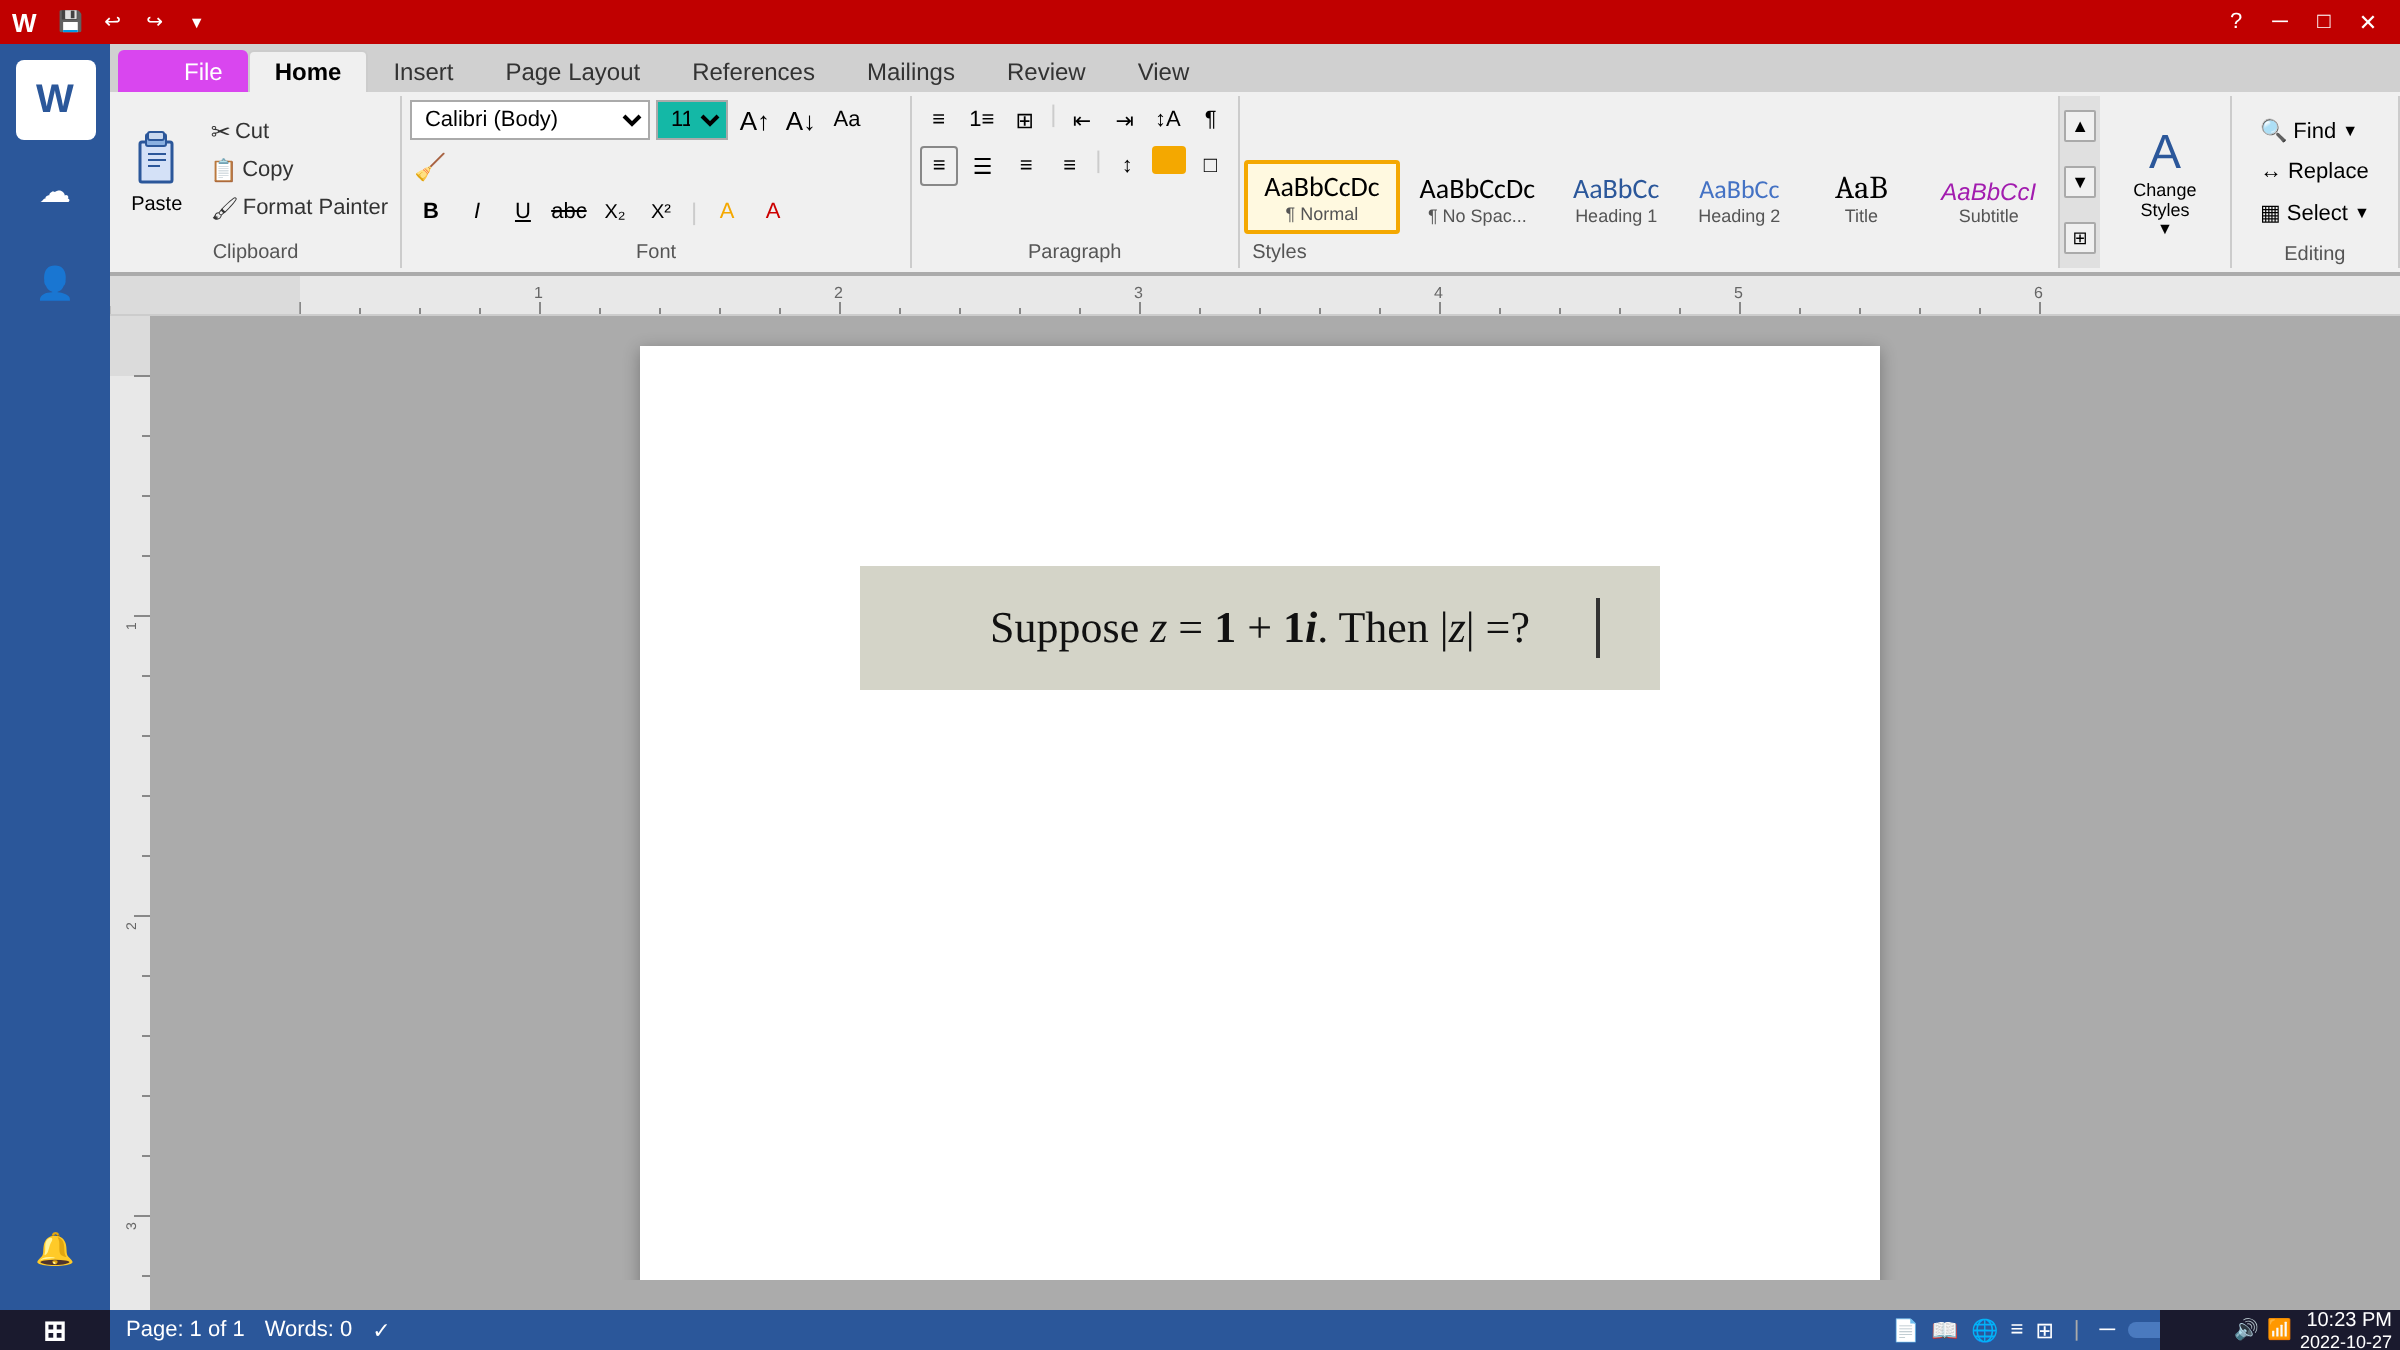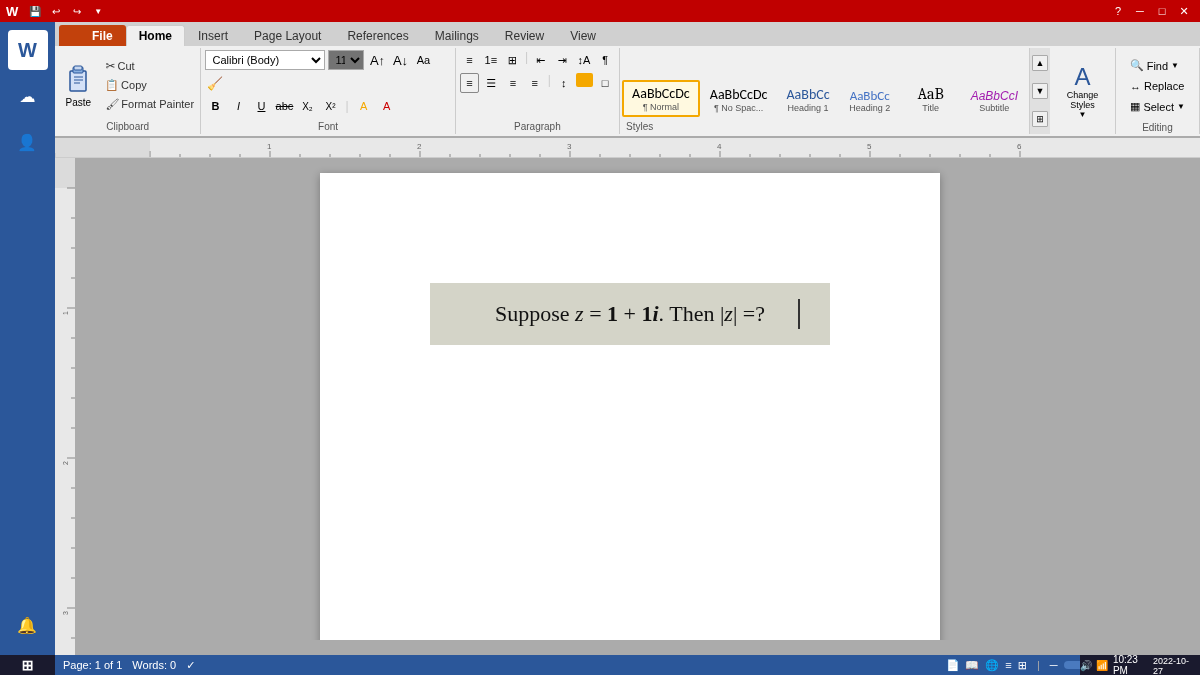--- a/index.html
+++ b/index.html
@@ -116,21 +116,21 @@
       display: flex; align-items: center; gap: 3px; flex-wrap: wrap;
     }
     .font-group-bottom {
       display: flex; align-items: center; gap: 3px;
     }
     .font-select {
       height: 20px; font-size: 11px; border: 1px solid #aaa; background: white;
       padding: 0 2px; width: 120px;
     }
     .font-size-select {
-      height: 20px; font-size: 11px; border: 1px solid #aaa; background: #737373;
+      height: 20px; font-size: 11px; border: 1px solid #aaa; background: #14b8a6;
       padding: 0 2px; width: 36px;
     }
     .font-btn {
       width: 20px; height: 20px; border: 1px solid transparent;
       background: transparent; cursor: pointer; font-size: 11px;
       display: flex; align-items: center; justify-content: center;
       border-radius: 2px;
     }
     .font-btn.bold { font-weight: bold; }
     .font-btn.italic { font-style: italic; }
@@ -336,21 +336,21 @@
 <div id="left-sidebar">
   <div class="sidebar-icon active" style="background:#fff; color:#2b579a; font-weight:bold; font-size:20px;">W</div>
   <div class="sidebar-icon" style="font-size:16px;">☁</div>
   <div class="sidebar-icon" style="font-size:16px;">👤</div>
   <div class="sidebar-icon" style="font-size:16px; margin-top: auto; margin-bottom: 30px;">🔔</div>
 </div>
 
 <div id="ribbon-wrapper">
 
   <div id="ribbon-tabs">
-    <div class="ribbon-tab" style="background:#c2410c;color:white;font-weight:bold;padding-left:32px;">File</div>
+    <div class="ribbon-tab" style="background:#d946ef;color:white;font-weight:normal;padding-left:32px;">File</div>
     <div class="ribbon-tab active">Home</div>
     <div class="ribbon-tab">Insert</div>
     <div class="ribbon-tab">Page Layout</div>
     <div class="ribbon-tab">References</div>
     <div class="ribbon-tab">Mailings</div>
     <div class="ribbon-tab">Review</div>
     <div class="ribbon-tab">View</div>
   </div>
 
   <div id="ribbon-content">
@@ -636,17 +636,17 @@
     <span style="min-width:30px; text-align:right;">90%</span>
   </div>
 </div>
 
 <div id="taskbar">
   <div style="color:white; font-size:14px; font-weight:bold;">⊞</div>
 </div>
 <div id="system-tray">
   <span style="cursor:pointer;">🔊</span>
   <span style="cursor:pointer;">📶</span>
-  <div style="display:flex;flex-direction:row;align-items:flex-end;">
+  <div style="display:flex;flex-direction:column;align-items:flex-end;">
     <span>10:23 PM</span>
     <span style="font-size:9px;">2022-10-27</span>
   </div>
 </div>
 
 </body></html>

